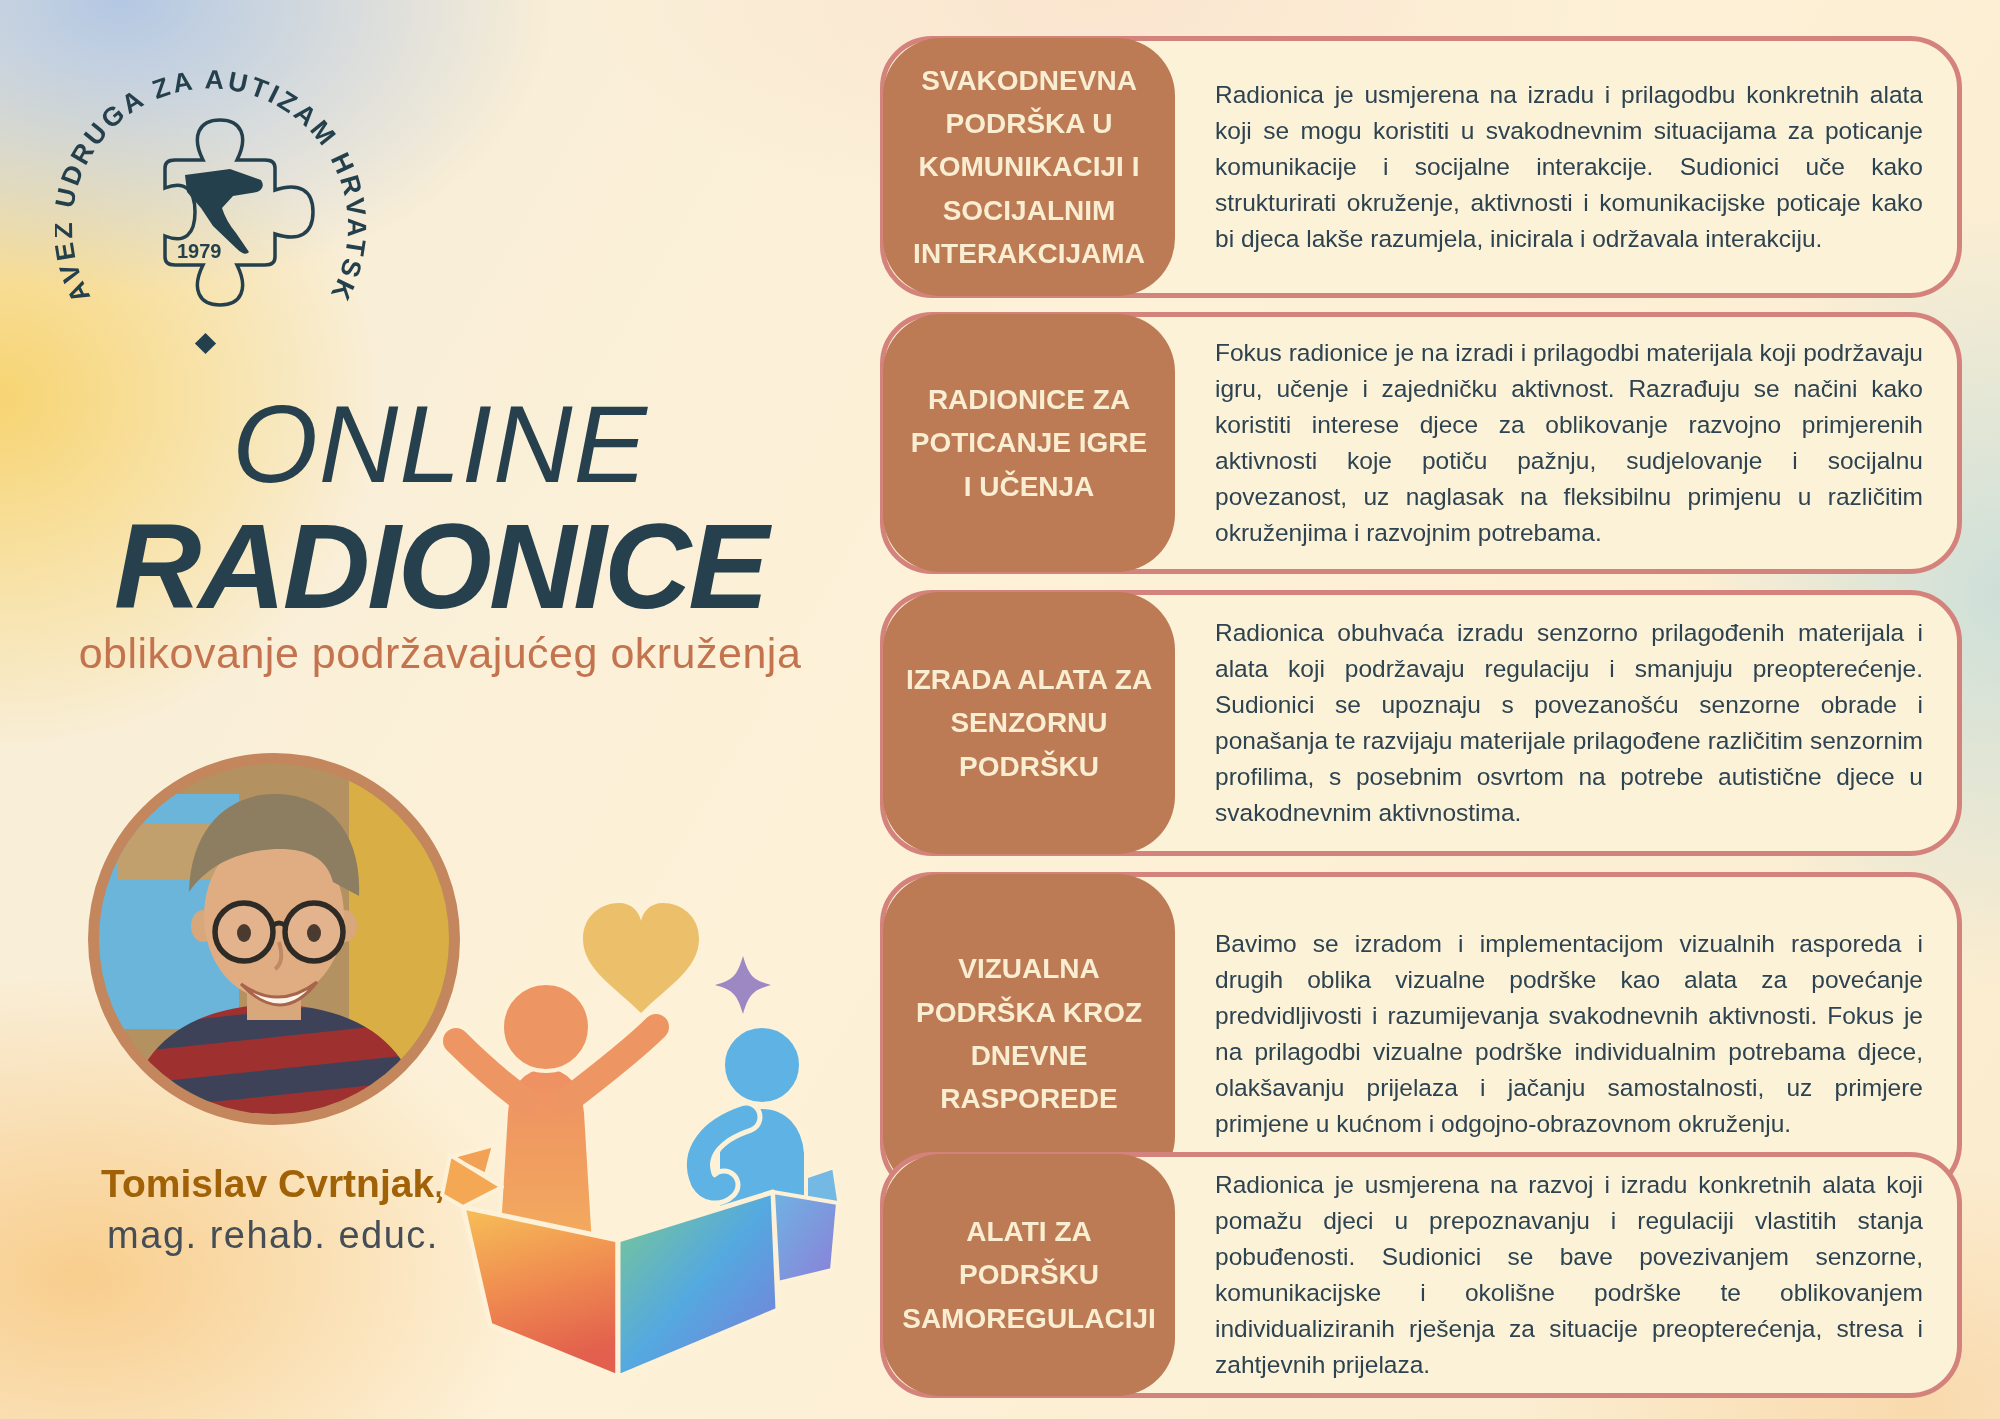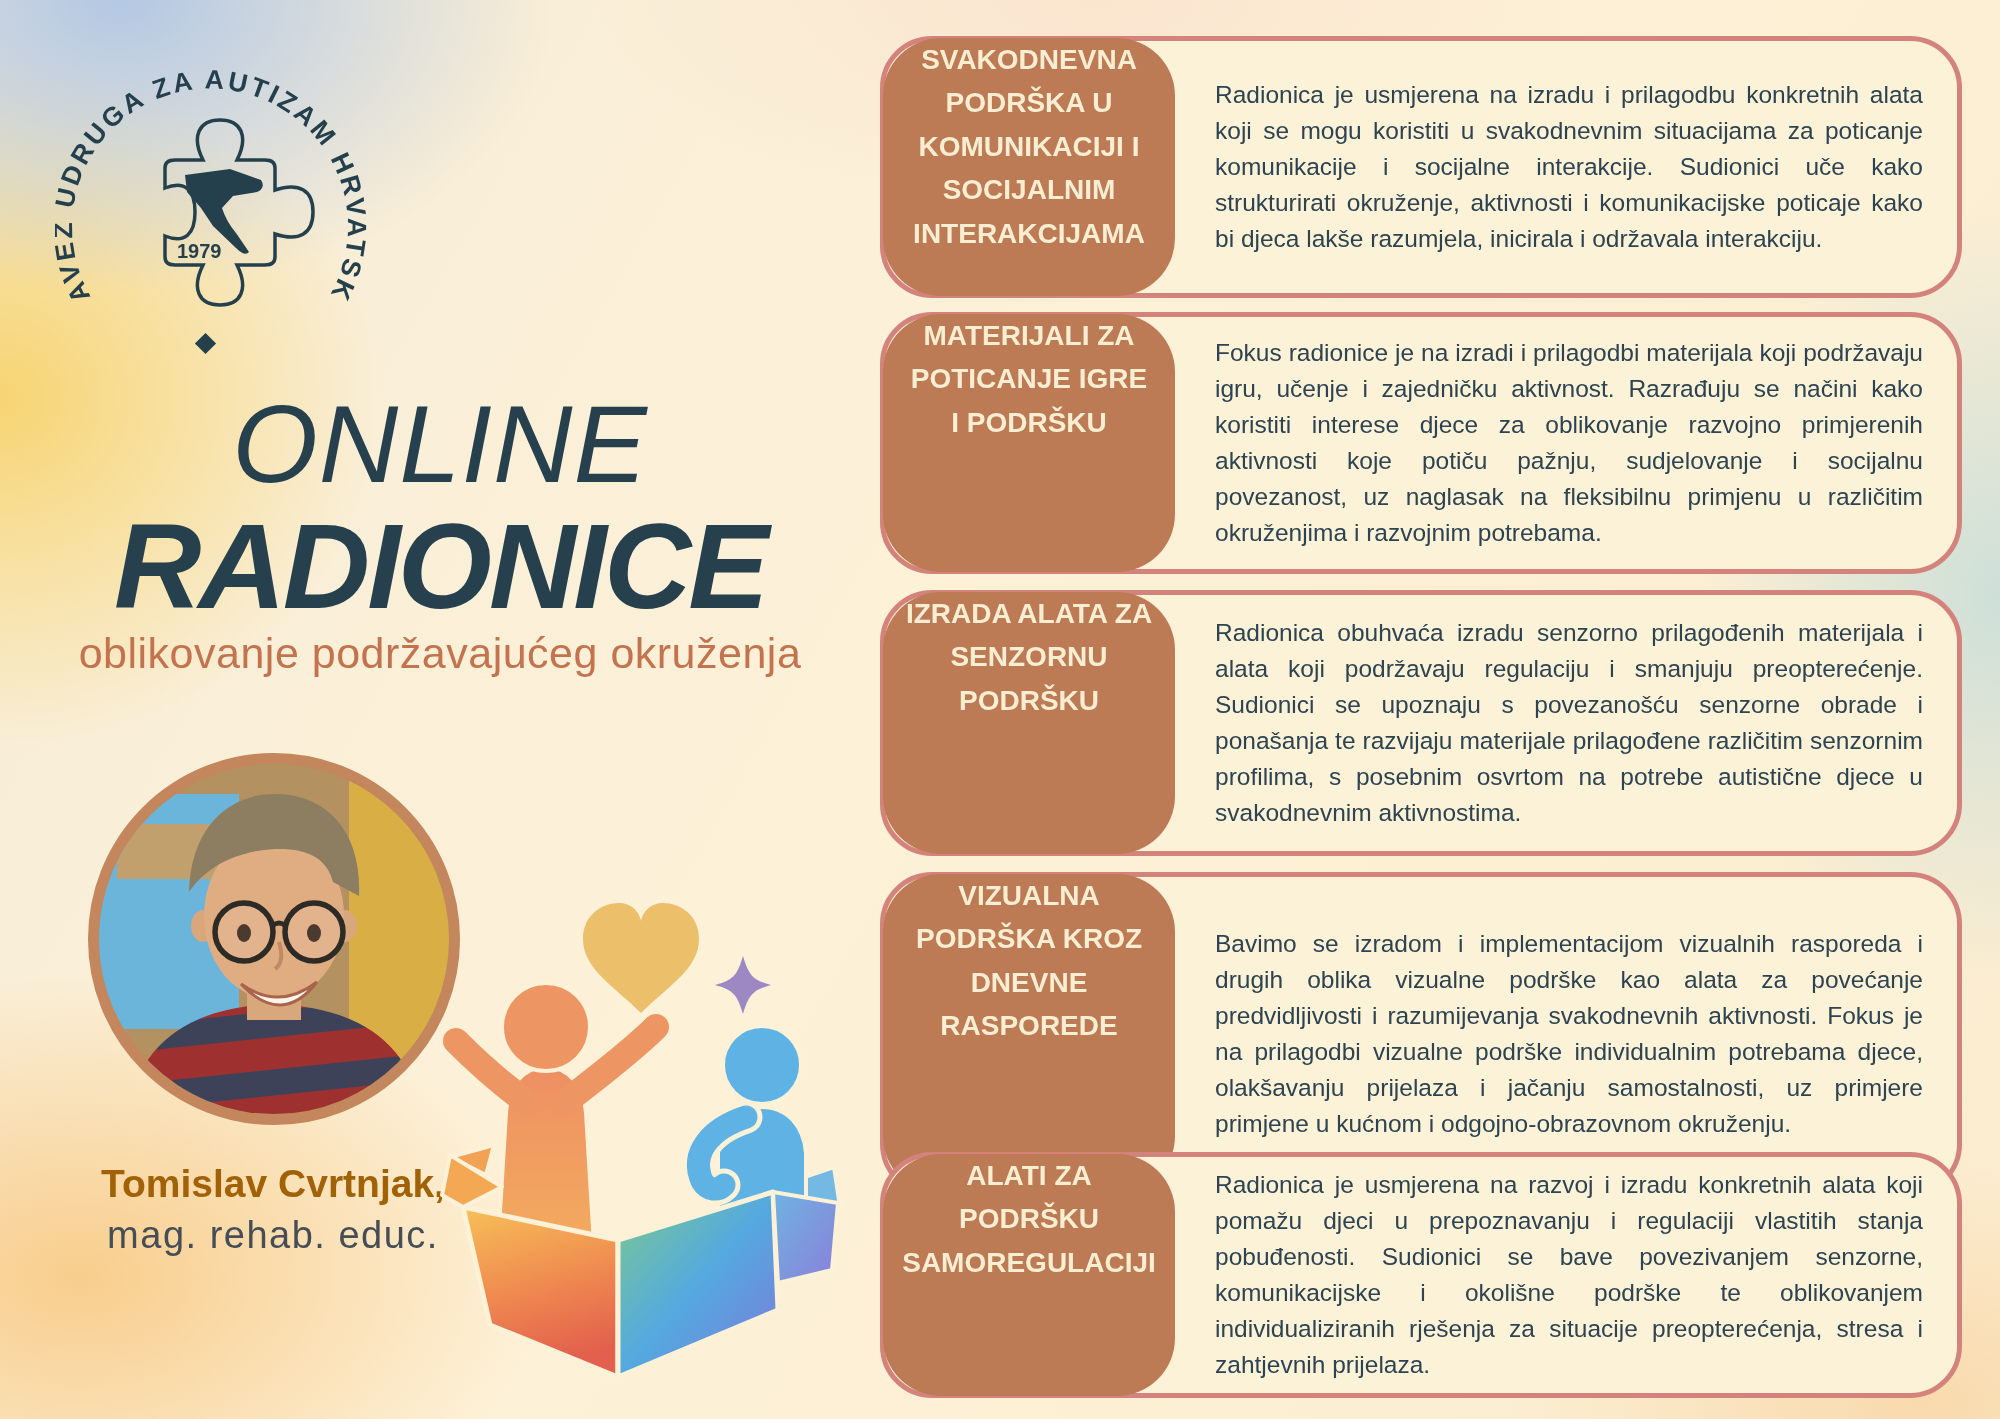--- a/index.html
+++ b/index.html
@@ -23,21 +23,21 @@
   .subtitle{font-size:43px;color:#c3744e;letter-spacing:0.5px;}
   .photo{position:absolute;left:88px;top:753px;width:350px;height:350px;border-radius:50%;
          border:11px solid #c4865c;overflow:hidden;background:#b49160;}
   .presenter{position:absolute;left:63px;top:1158px;width:420px;text-align:center;}
   .presenter-name{font-size:39px;font-weight:bold;color:#a16207;line-height:1.35;}
   .presenter-cred{font-size:38px;color:#454e57;letter-spacing:1.5px;line-height:1.3;}
   .illustration{position:absolute;left:440px;top:855px;width:450px;height:545px;}
   .card{position:absolute;left:880px;width:1082px;background:#fcf2d7;border:5px solid #d4837c;
         border-radius:52px;box-sizing:border-box;}
   .card-label{position:absolute;left:-2px;top:-3px;bottom:-3px;width:292px;background:#bc7a55;
-        border-radius:58px;display:flex;align-items:flex-start;justify-content:center;text-align:center;
+        border-radius:58px;display:flex;align-items:center;justify-content:center;text-align:center;
         padding:0 20px;box-sizing:border-box;color:#faeed2;font-weight:bold;font-size:28px;line-height:1.55;}
   .card-body{position:absolute;left:330px;right:34px;top:0;bottom:0;display:flex;align-items:center;}
   .card-body p{margin:0;color:#2d4351;font-size:24.5px;line-height:36px;text-align:justify;}
 </style>
 </head>
 <body>
 
 <div class="poster">
 
   <div class="logo">
@@ -155,21 +155,21 @@
     <div class="card-label">
       <span>SVAKODNEVNA PODRŠKA U KOMUNIKACIJI I SOCIJALNIM INTERAKCIJAMA</span>
     </div>
     <div class="card-body">
       <p>Radionica je usmjerena na izradu i prilagodbu konkretnih alata koji se mogu koristiti u svakodnevnim situacijama za poticanje komunikacije i socijalne interakcije. Sudionici uče kako strukturirati okruženje, aktivnosti i komunikacijske poticaje kako bi djeca lakše razumjela, inicirala i održavala interakciju.</p>
     </div>
   </section>
 
   <section class="card" style="top:312px;height:262px">
     <div class="card-label">
-      <span>MATERIJALI ZA POTICANJE IGRE I PODRŠKU</span>
+      <span>RADIONICE ZA POTICANJE IGRE I UČENJA</span>
     </div>
     <div class="card-body">
       <p>Fokus radionice je na izradi i prilagodbi materijala koji podržavaju igru, učenje i zajedničku aktivnost. Razrađuju se načini kako koristiti interese djece za oblikovanje razvojno primjerenih aktivnosti koje potiču pažnju, sudjelovanje i socijalnu povezanost, uz naglasak na fleksibilnu primjenu u različitim okruženjima i razvojnim potrebama.</p>
     </div>
   </section>
 
   <section class="card" style="top:590px;height:266px">
     <div class="card-label">
       <span>IZRADA ALATA ZA SENZORNU PODRŠKU</span>
     </div>

